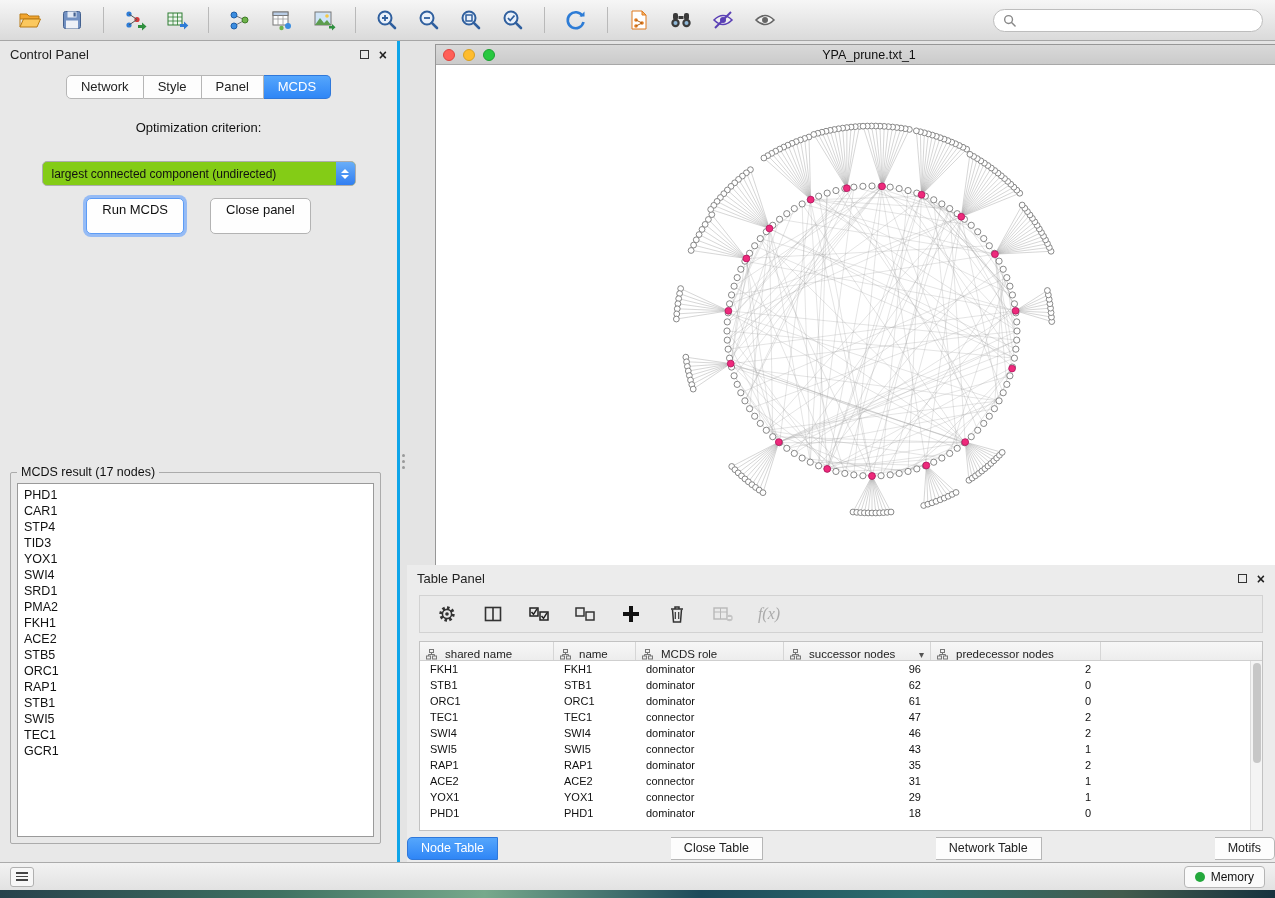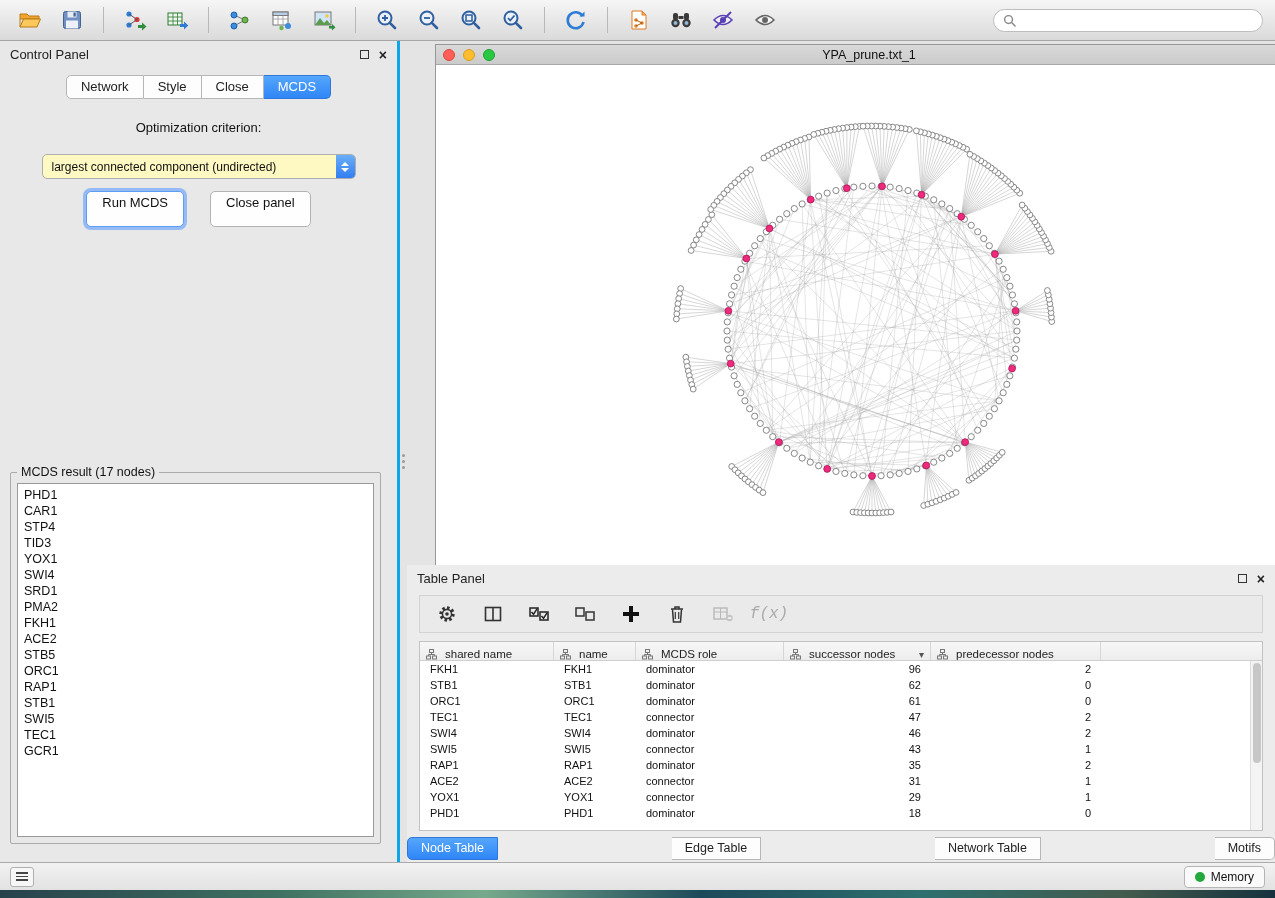--- a/index.html
+++ b/index.html
@@ -24,21 +24,21 @@
   .float-box { width:9px; height:9px; border:1.4px solid #333; display:inline-block; }
   .close-x { font-weight:bold; font-size:14px; line-height:1; color:#222; }
 
   .seg { display:flex; justify-content:center; margin-top:7px; }
   .seg-btn { font-size:13px; padding:3px 14px 4px; background:#fdfdfd; border:1px solid #b6b6b6; border-left:none; color:#222; }
   .seg-btn:first-child { border-left:1px solid #b6b6b6; border-radius:5px 0 0 5px; }
   .seg-btn:last-child { border-radius:0 5px 5px 0; }
   .seg-btn.active { background:linear-gradient(#55a6fc,#2f86f6); border-color:#2f78da; color:#fff; }
 
   .opt-label { text-align:center; margin-top:21px; font-size:13px; }
-  .dropdown { width:314px; height:25px; margin:19px auto 0; background:#fef9c3; border:1px solid #adadad;
+  .dropdown { width:314px; height:25px; margin:26px auto 0; background:#84cc16; border:1px solid #adadad;
     border-radius:5px; display:flex; align-items:center; overflow:hidden; }
   .dd-text { flex:1; font-size:12px; padding:0 0 0 9px; white-space:nowrap; }
   .dd-stepper { width:19px; height:25px; background:linear-gradient(#6cb0f8,#2f7cf1); display:flex;
     flex-direction:column; align-items:center; justify-content:center; gap:2px; border-radius:0 4px 4px 0; }
   .dd-stepper i { display:block; width:0; height:0; border-left:4px solid transparent; border-right:4px solid transparent; }
   .dd-stepper .up { border-bottom:4px solid #fff; }
   .dd-stepper .dn { border-top:4px solid #fff; }
 
   .btn-row { display:flex; justify-content:center; gap:26px; margin-top:12px; }
   .btn { font-size:13px; font-family:"Liberation Sans",sans-serif; padding:3px 15px 16px; background:#fefefe;
@@ -66,21 +66,21 @@
 
   .splitter-grip { position:absolute; left:400px; top:448px; width:7px; height:26px;
     display:flex; flex-direction:column; align-items:center; justify-content:center; gap:3px; }
   .splitter-grip i { width:3px; height:3px; border-radius:50%; background:#9a9a9a; display:block; }
 
   
   .table-panel { position:absolute; left:407px; top:565px; width:868px; height:297px; background:#ececec; }
   .tp-toolbar { margin:3px 12px 0; height:38px; background:#eaeaea; border:1px solid #d2d2d2;
     display:flex; align-items:center; gap:20px; padding:0 14px; }
   .tp-ic { display:flex; align-items:center; justify-content:center; width:26px; height:26px; }
-  .fx { font-family:Liberation Mono, monospace; font-style:italic; font-size:16px; color:#aaa; }
+  .fx { font-family:Liberation Serif, serif; font-style:italic; font-size:16px; color:#aaa; }
 
   .tp-table { margin:8px 12px 0; background:#fff; border:1px solid #c2c2c2; height:190px; position:relative; overflow:hidden; }
   .thead { display:flex; height:19px; background:linear-gradient(#f7f7f7,#ededed); border-bottom:1px solid #cfcfcf; }
   .thcell { display:flex; align-items:flex-end; gap:8px; padding:0 6px; font-size:11.5px; color:#222;
     border-right:1px solid #d6d6d6; position:relative; }
   .thcell .lbl { white-space:nowrap; }
   .caret { margin-left:auto; font-size:10px; color:#555; }
   .c0 { width:134px; } .c1 { width:82px; } .c2 { width:148px; } .c3 { width:147px; } .c4 { width:170px; }
   .thfill { flex:1; border-right:none; }
   .tbody { position:absolute; top:19px; left:0; right:12px; bottom:0; overflow:hidden; }
@@ -255,21 +255,21 @@
   <div class="panel-header">
     <span>Control Panel</span>
     <span class="win-btns">
       <span class="float-box"></span>
       <span class="close-x">×</span>
     </span>
   </div>
   <div class="seg">
     <button class="seg-btn">Network</button>
     <button class="seg-btn">Style</button>
-    <button class="seg-btn">Close</button>
+    <button class="seg-btn">Panel</button>
     <button class="seg-btn active">MCDS</button>
   </div>
   <div class="opt-label">Optimization criterion:</div>
   <div class="dropdown">
     <span class="dd-text">largest connected component (undirected)</span>
     <span class="dd-stepper">
         <i class="up"></i>
         <i class="dn"></i>
       </span>
   </div>
@@ -1131,21 +1131,21 @@
           <div class="tcell c4">0</div>
         </div>
       </div>
     <div class="vscroll">
         <div class="vthumb"></div>
       </div>
   </div>
 
   <div class="tp-tabs">
     <button class="tp-tab active">Node Table</button>
-    <button class="tp-tab">Edge Table</button>
+    <button class="tp-tab">Close Table</button>
     <button class="tp-tab">Network Table</button>
     <button class="tp-tab">Motifs</button>
   </div>
 </div>
 
 <div class="status-bar">
   <span class="burger">
       <i></i>
       <i></i>
       <i></i>

